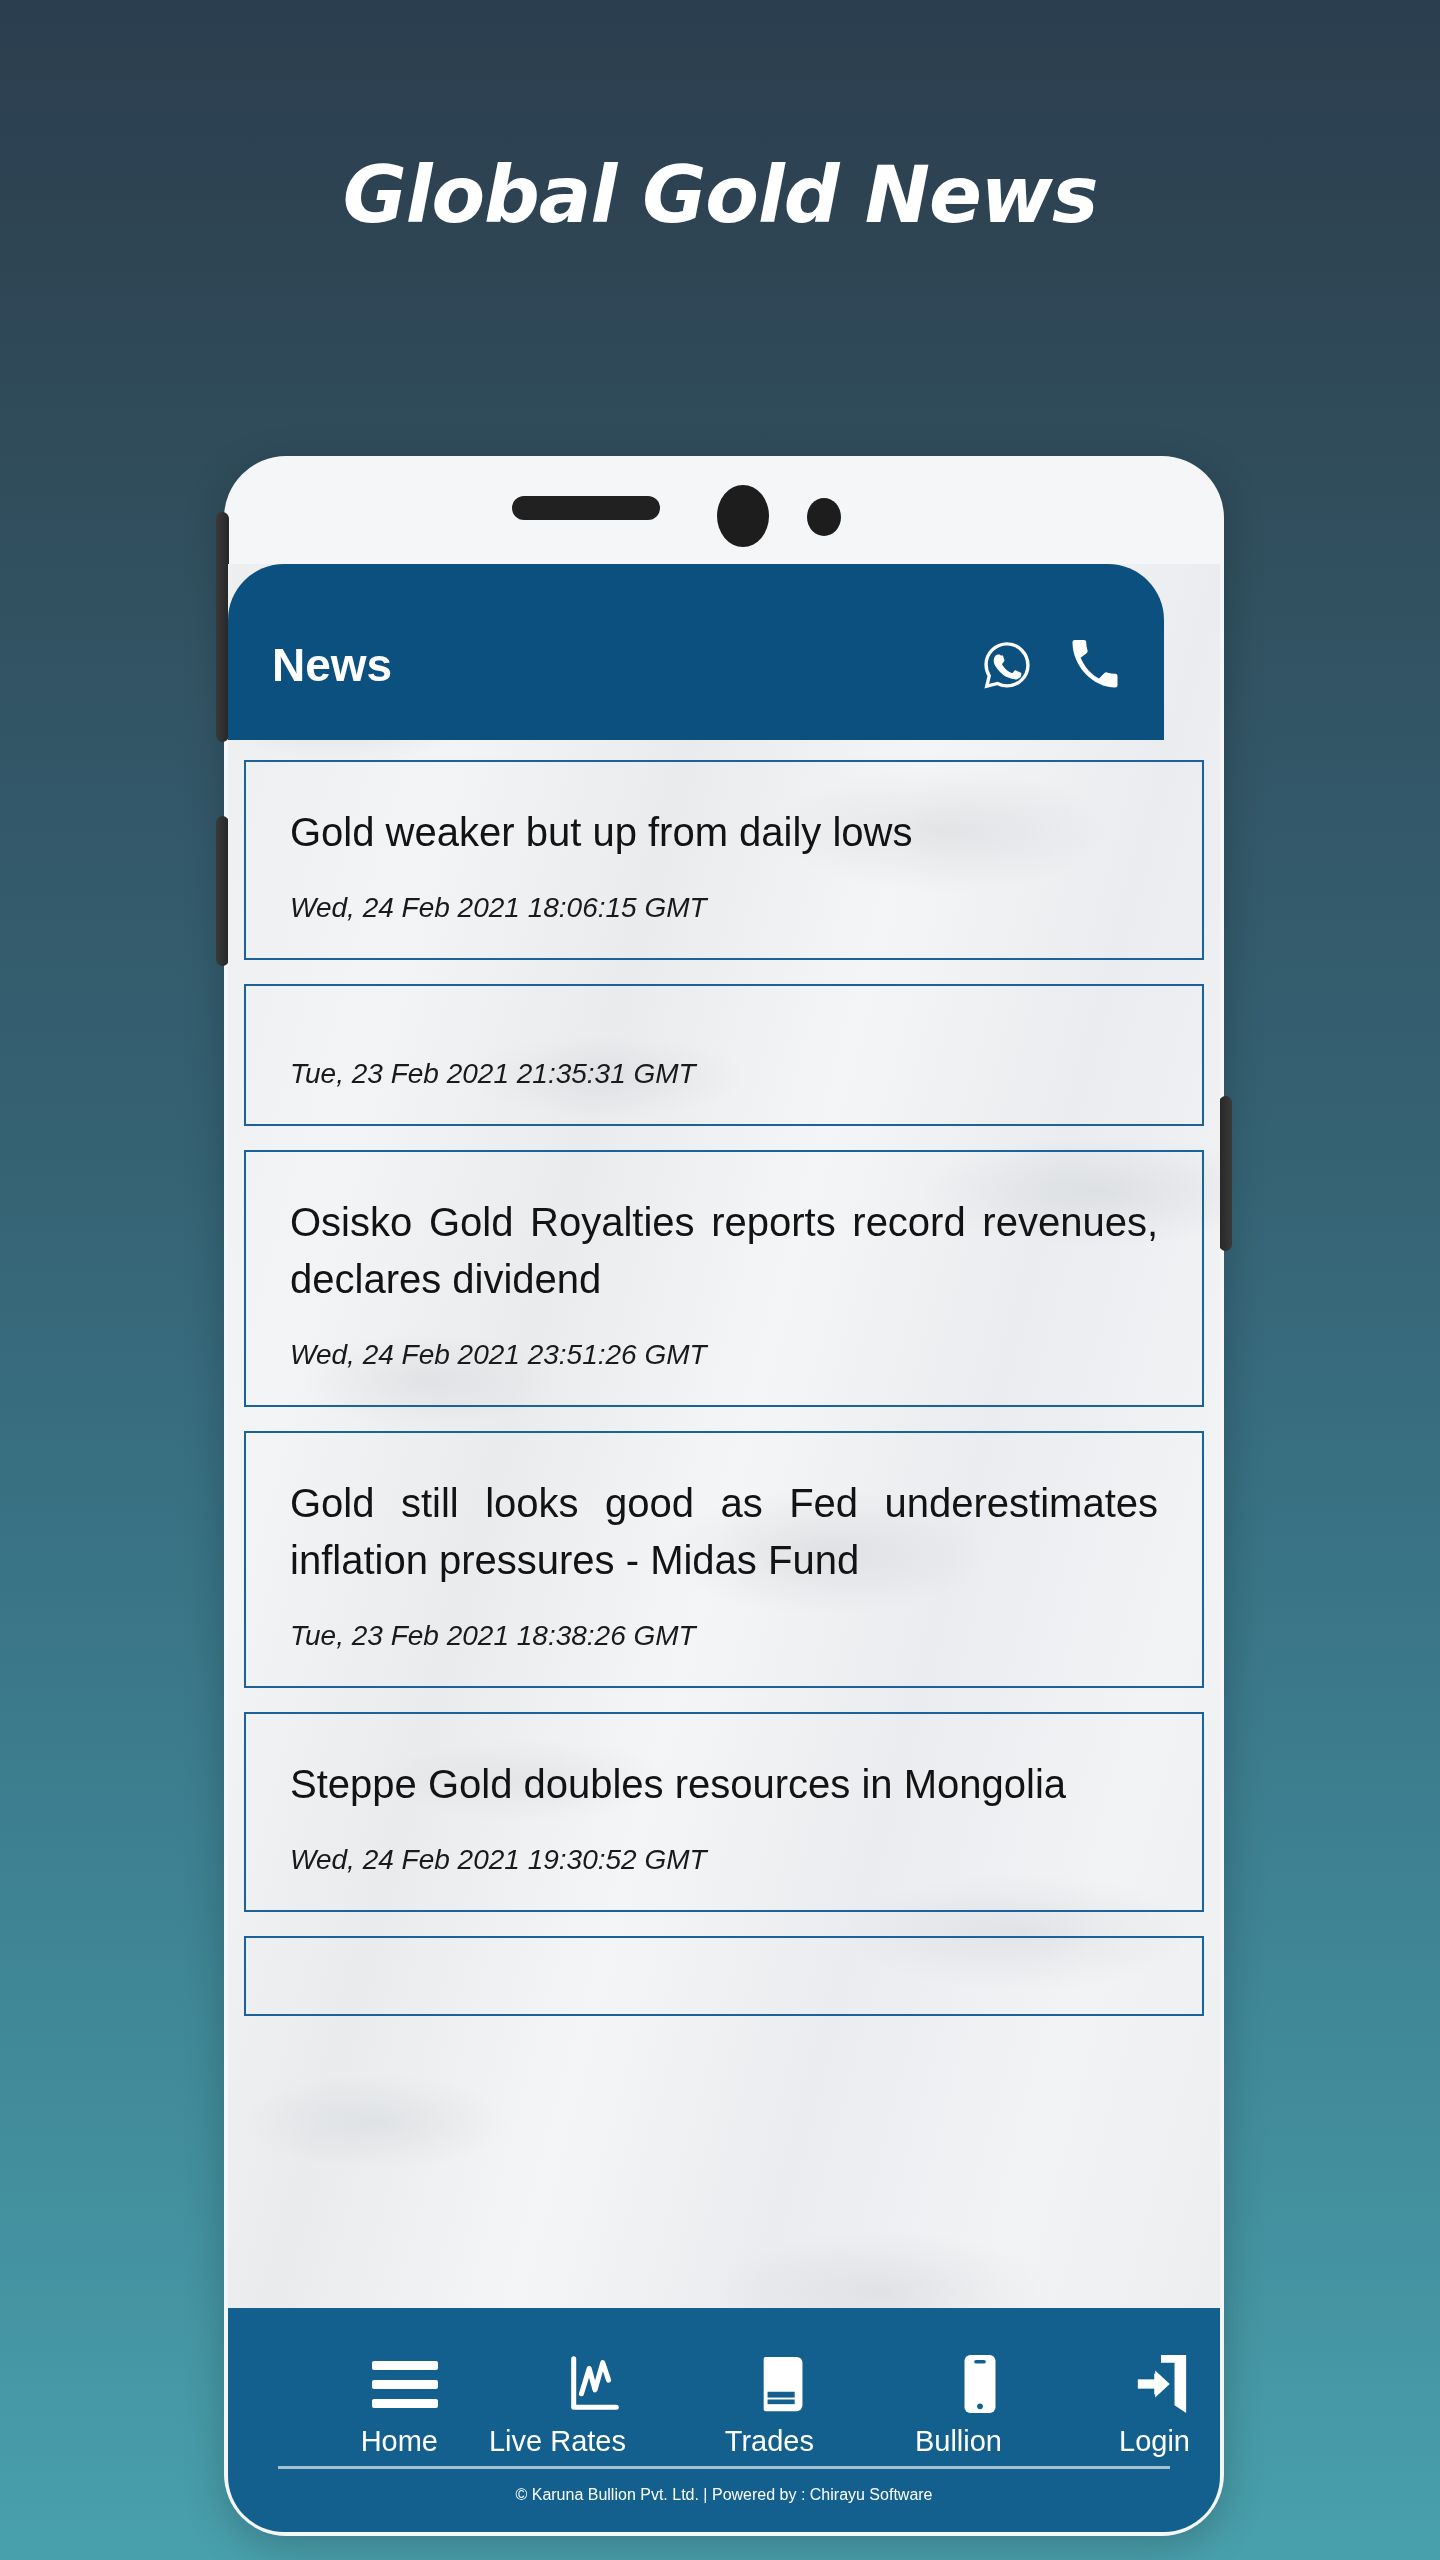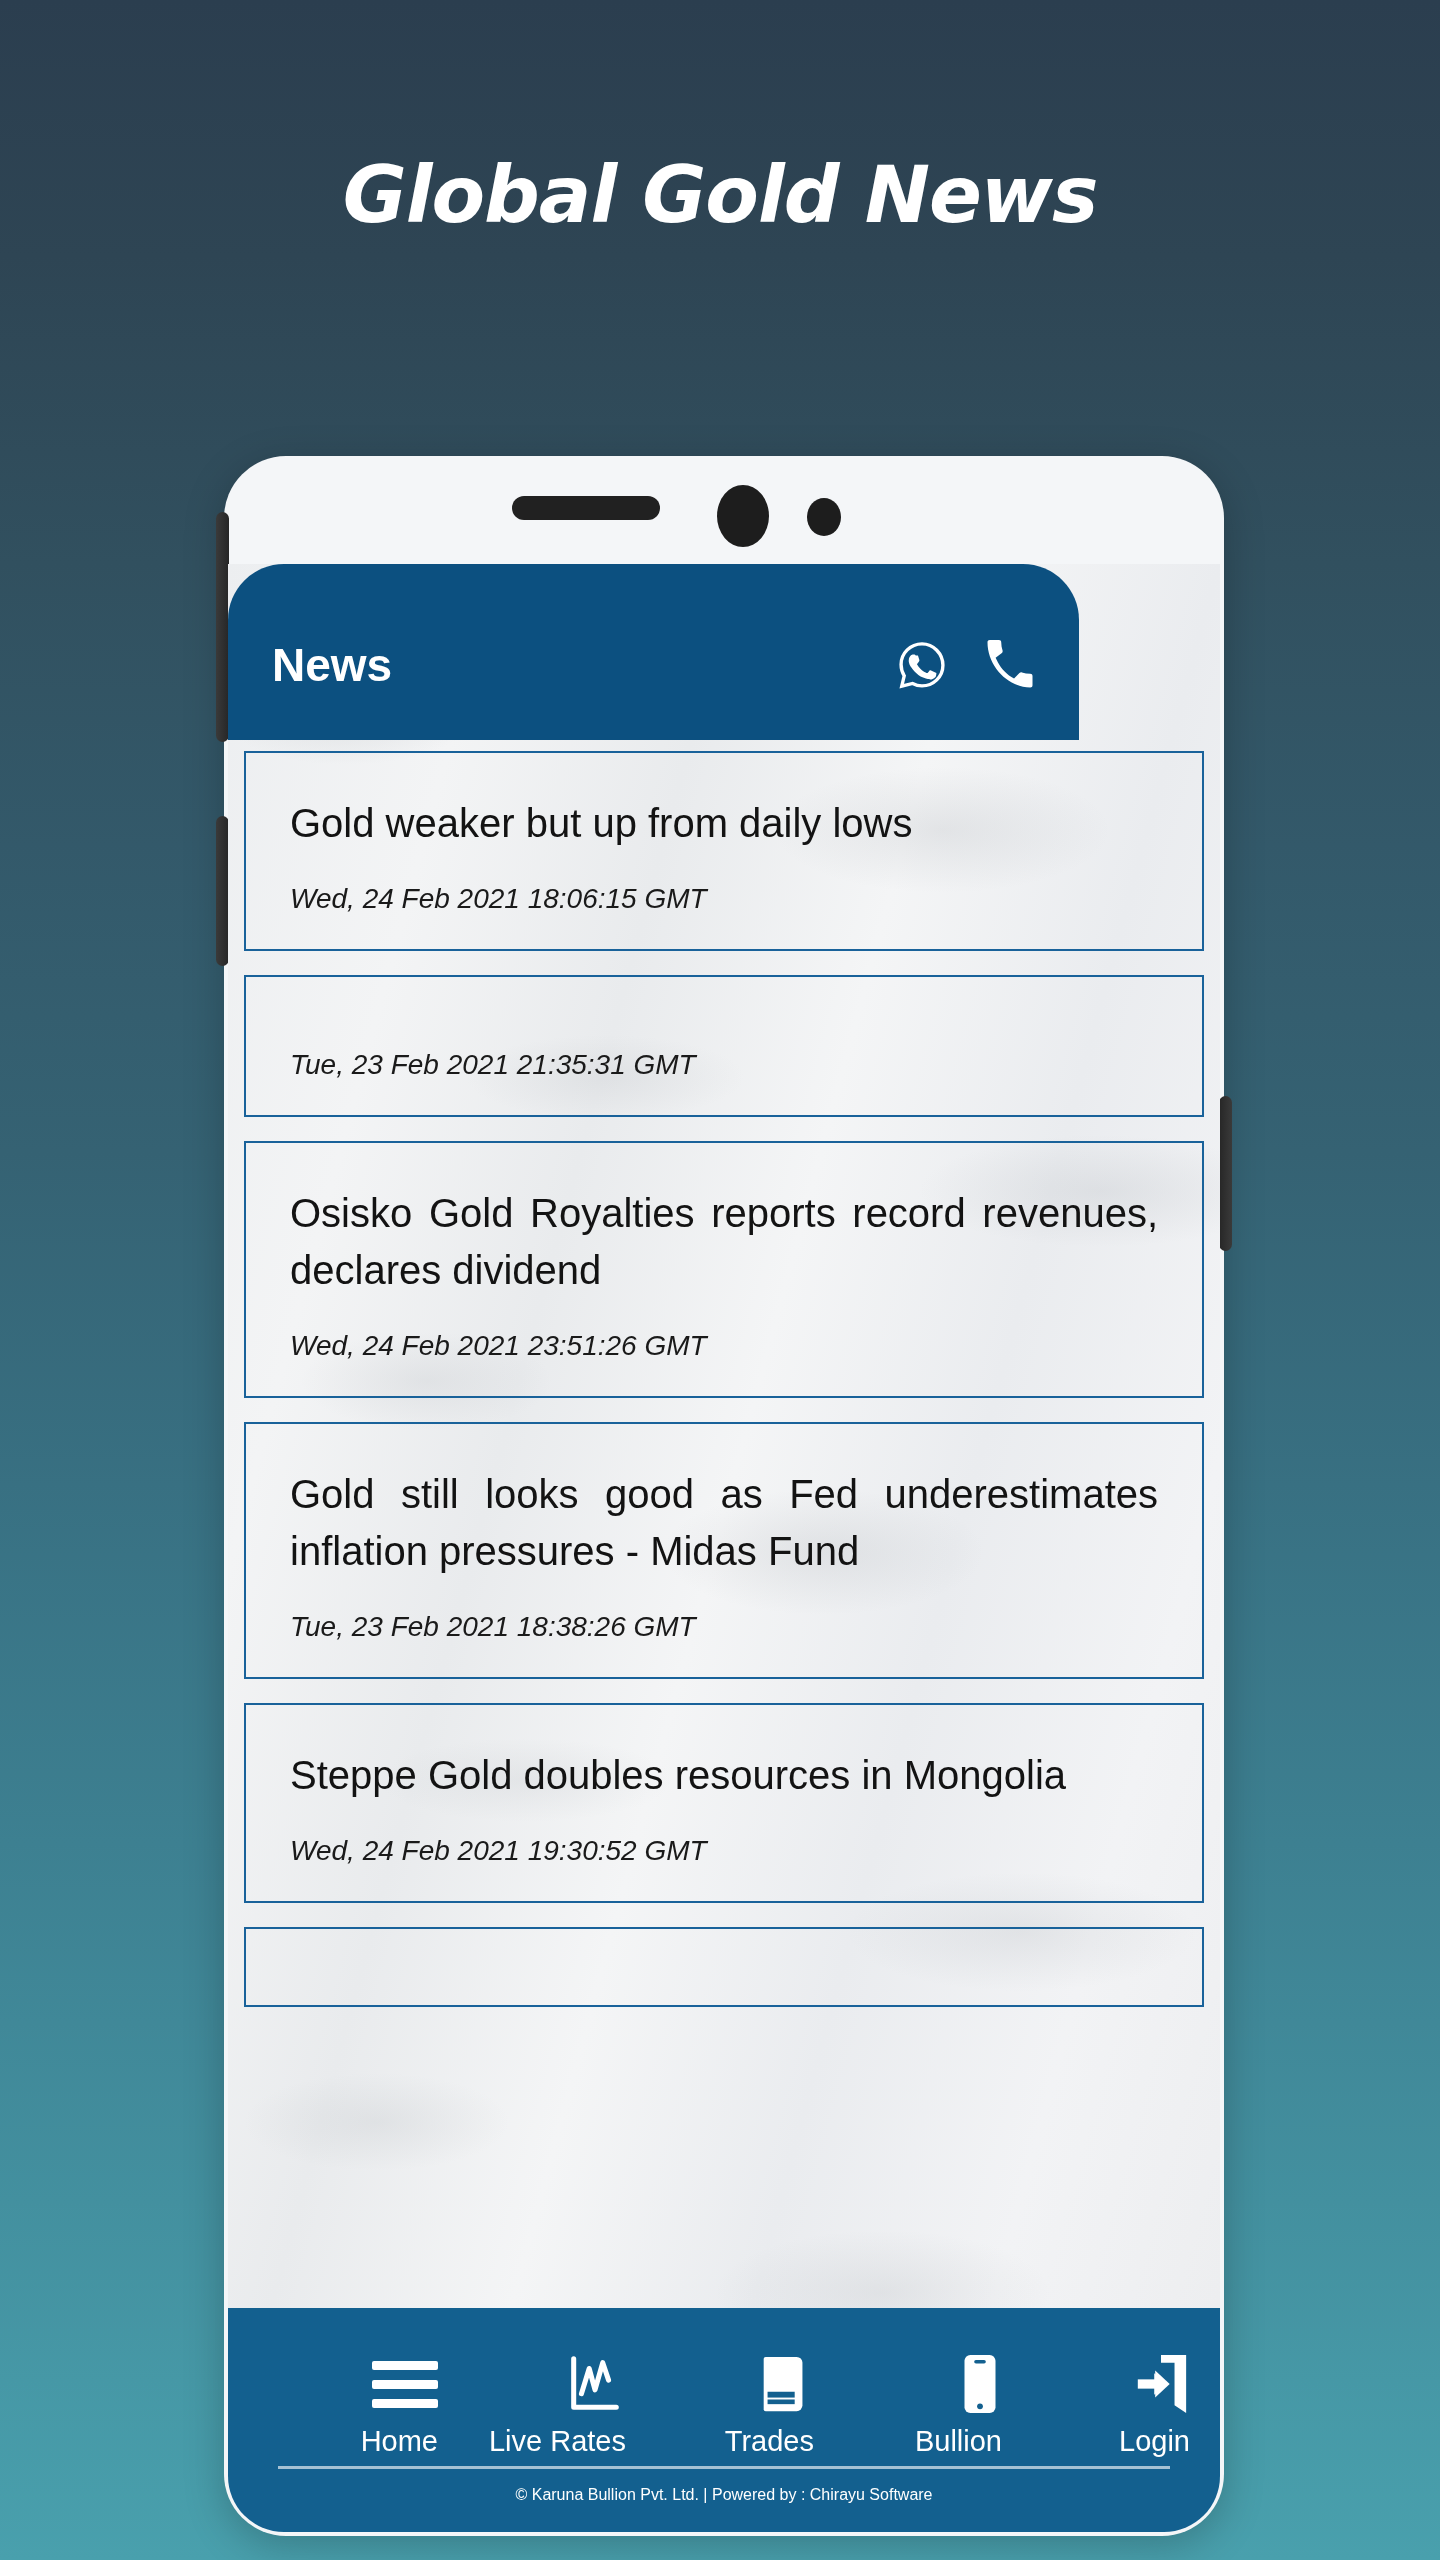--- a/index.html
+++ b/index.html
@@ -93,21 +93,21 @@
       radial-gradient(ellipse 210px 60px at 30% 64%, rgba(165,170,176,.15), rgba(0,0,0,0) 70%),
       radial-gradient(ellipse 250px 85px at 80% 72%, rgba(152,158,165,.17), rgba(0,0,0,0) 70%),
       radial-gradient(ellipse 190px 70px at 15% 82%, rgba(160,166,172,.16), rgba(0,0,0,0) 70%),
       radial-gradient(ellipse 240px 90px at 66% 91%, rgba(150,156,162,.16), rgba(0,0,0,0) 70%),
       linear-gradient(105deg, #eceef0 0%, #f3f4f5 18%, #e9ebed 34%, #f4f5f6 50%, #eaecef 66%, #f2f3f5 82%, #ecedef 100%);
   }
 
   
   .appbar{
     position:absolute; left:0; top:0;
-    width:851px; height:176px;
+    width:936px; height:176px;
     background:#0c5080;
     border-top-left-radius:56px;
     border-top-right-radius:56px;
     z-index:5;
     padding-left:20px;
   }
   .appbar-title{
     position:absolute; left:44px; top:74px;
     color:#ffffff;
     font-size:46px;
@@ -117,21 +117,21 @@
   .appbar-actions{
     position:absolute; right:42px; top:74px;
     display:flex; align-items:center; gap:34px;
   }
   .appbar-actions svg{ display:block; }
 
   
   .news-list{
     position:absolute; left:0; top:176px;
     width:992px; height:1724px;
-    padding:11px 16px 0 16px;
+    padding:20px 16px 0 16px;
   }
   .news-card{
     position:relative;
     border:2px solid #19629a;
     background:transparent;
     margin-bottom:24px;
     padding:42px 44px 34px 44px;
   }
   .news-title{
     font-size:40px;

